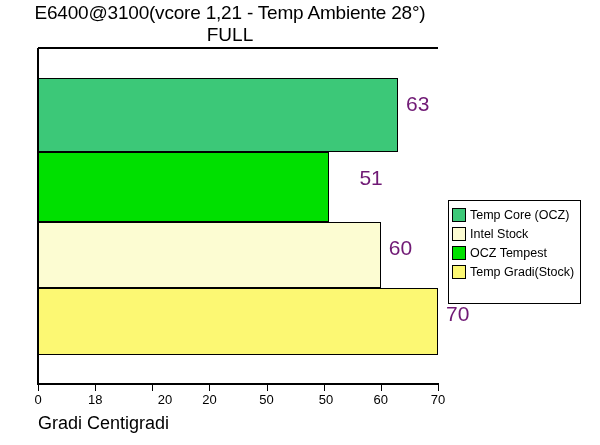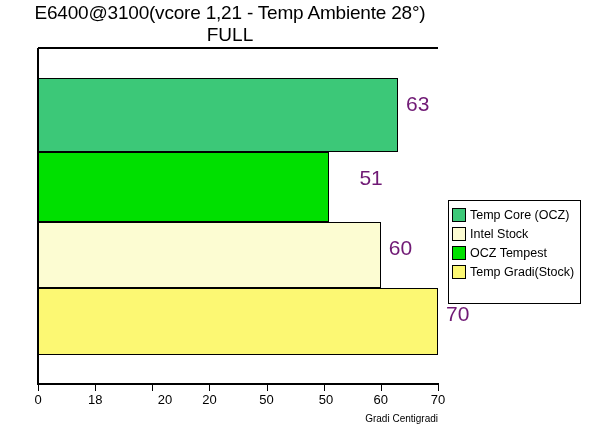--- a/index.html
+++ b/index.html
@@ -68,22 +68,22 @@
     top:392px;
     font-size:13px;
     text-align:center;
     width:40px;
     margin-left:-20px;
     color:#000;
   }
   .x-axis-label{
     position:absolute;
     top:413px;left:38px;width:400px;
-    text-align:right;
-    font-size:10px;
+    text-align:left;
+    font-size:18px;
   }
 
   
   .legend{
     position:absolute;
     left:448px;top:200px;
     width:133px;
     border:1px solid #000;
     background:#ffffff;
     padding:4px 3px 22px 3px;

